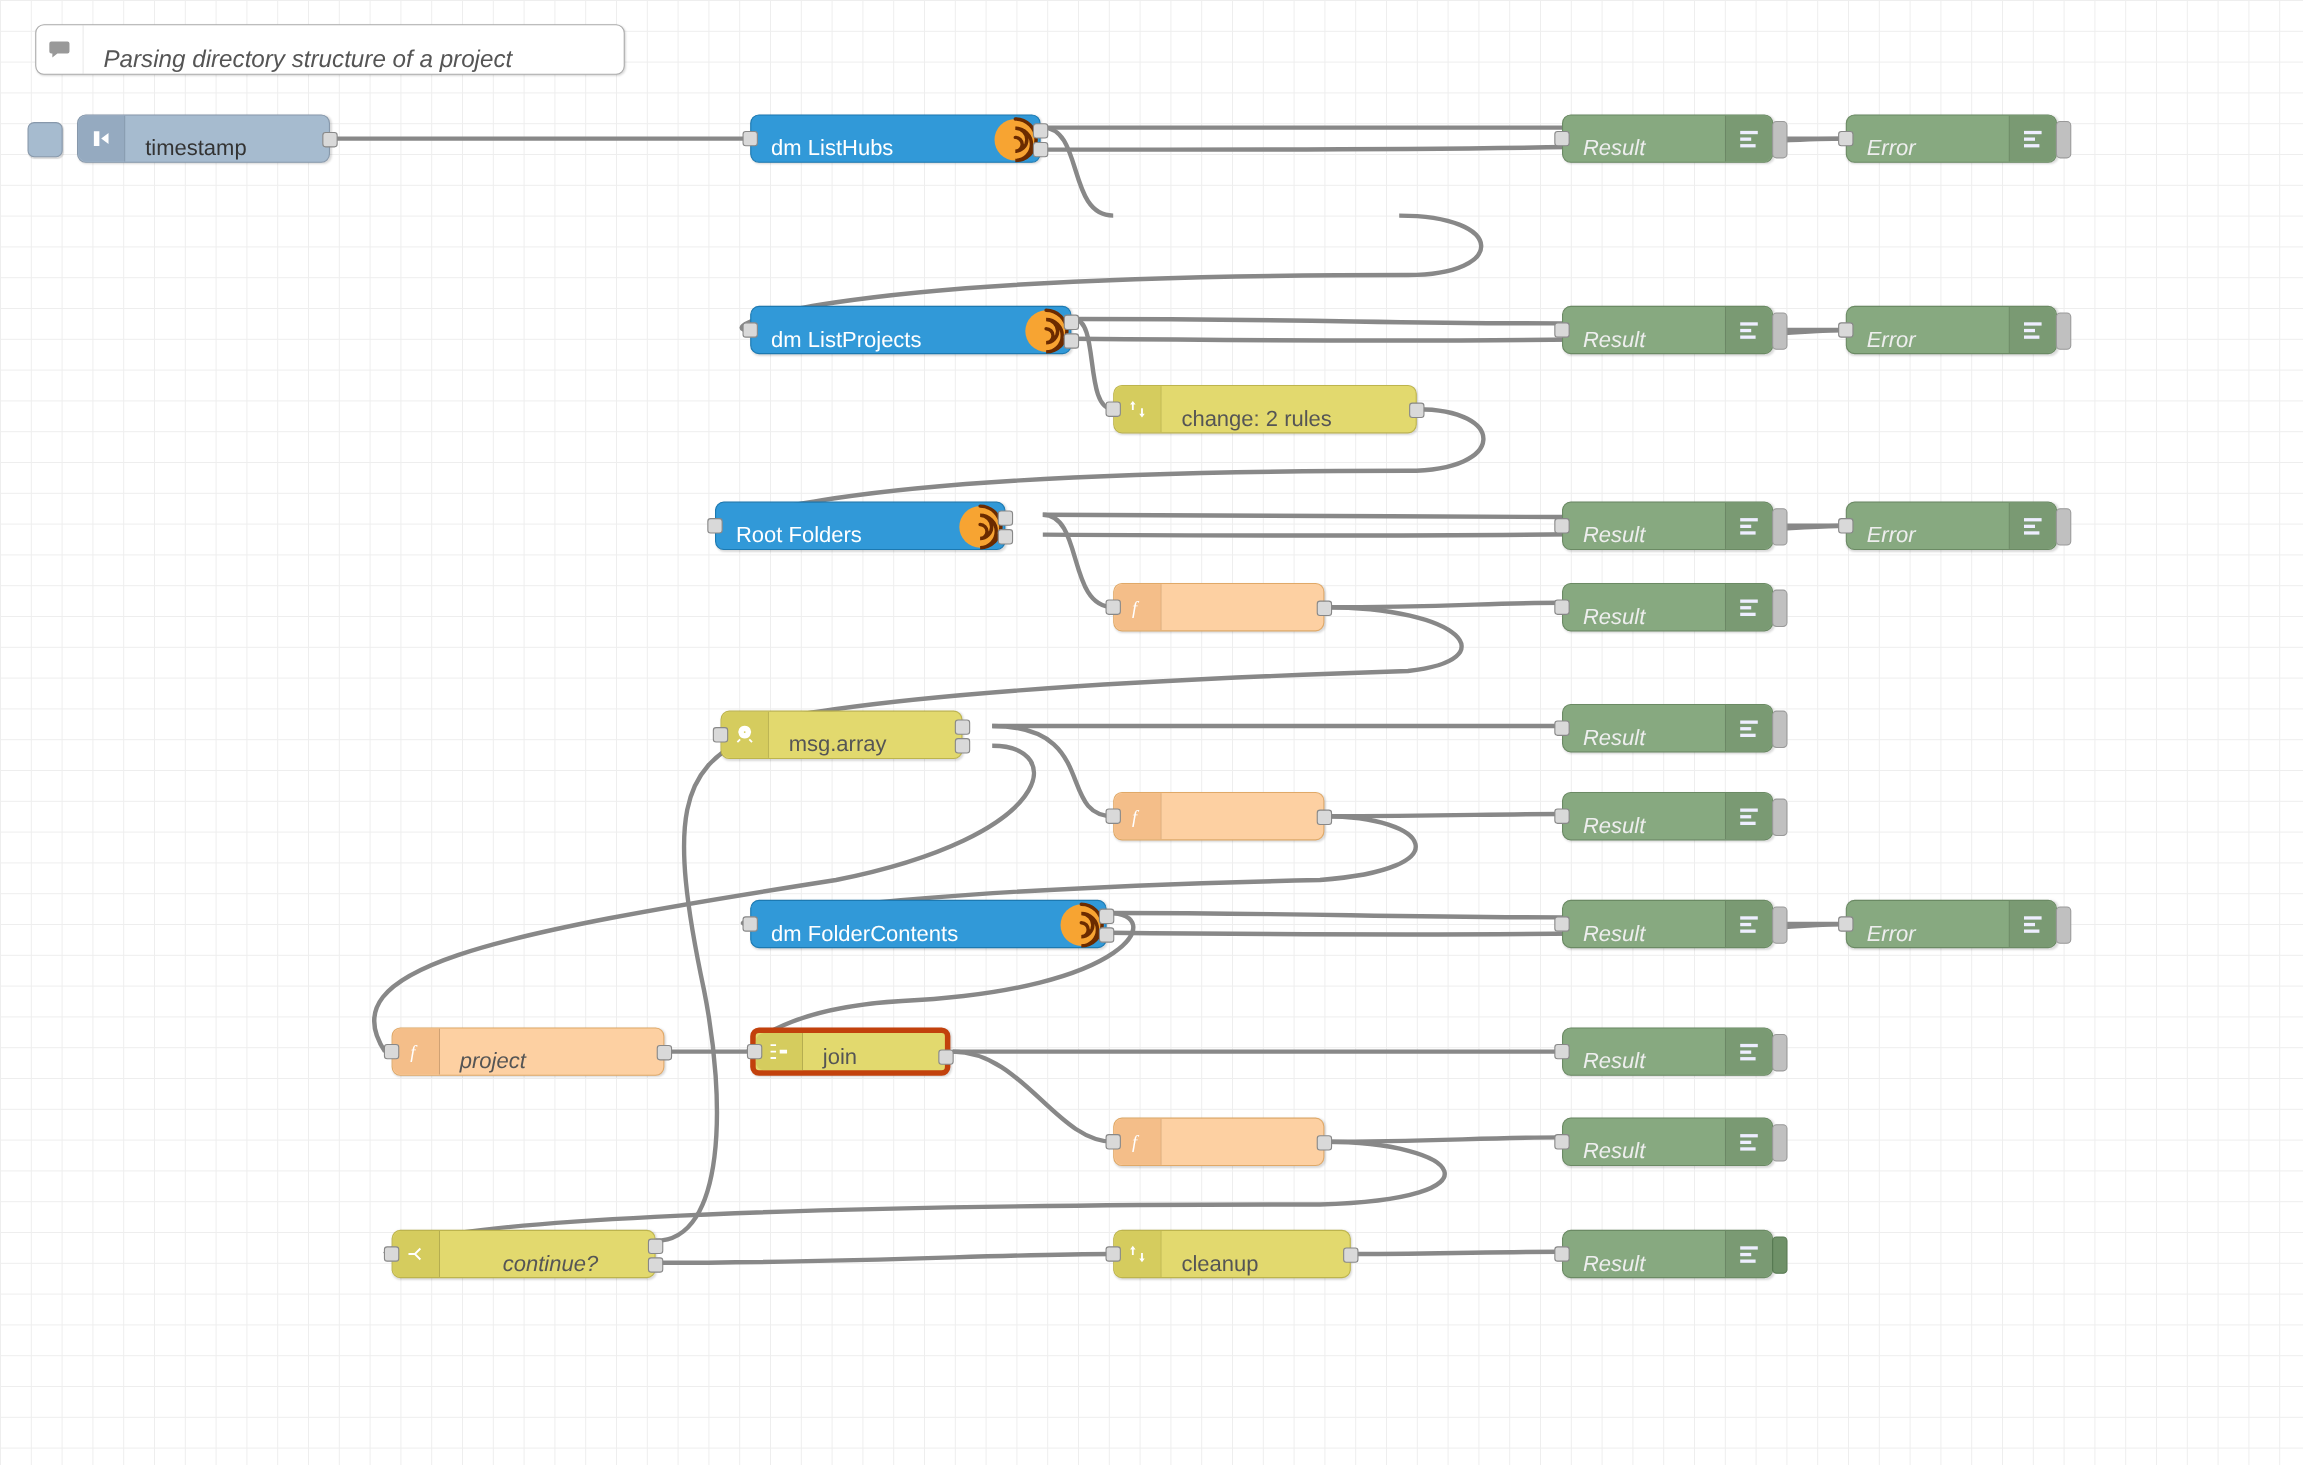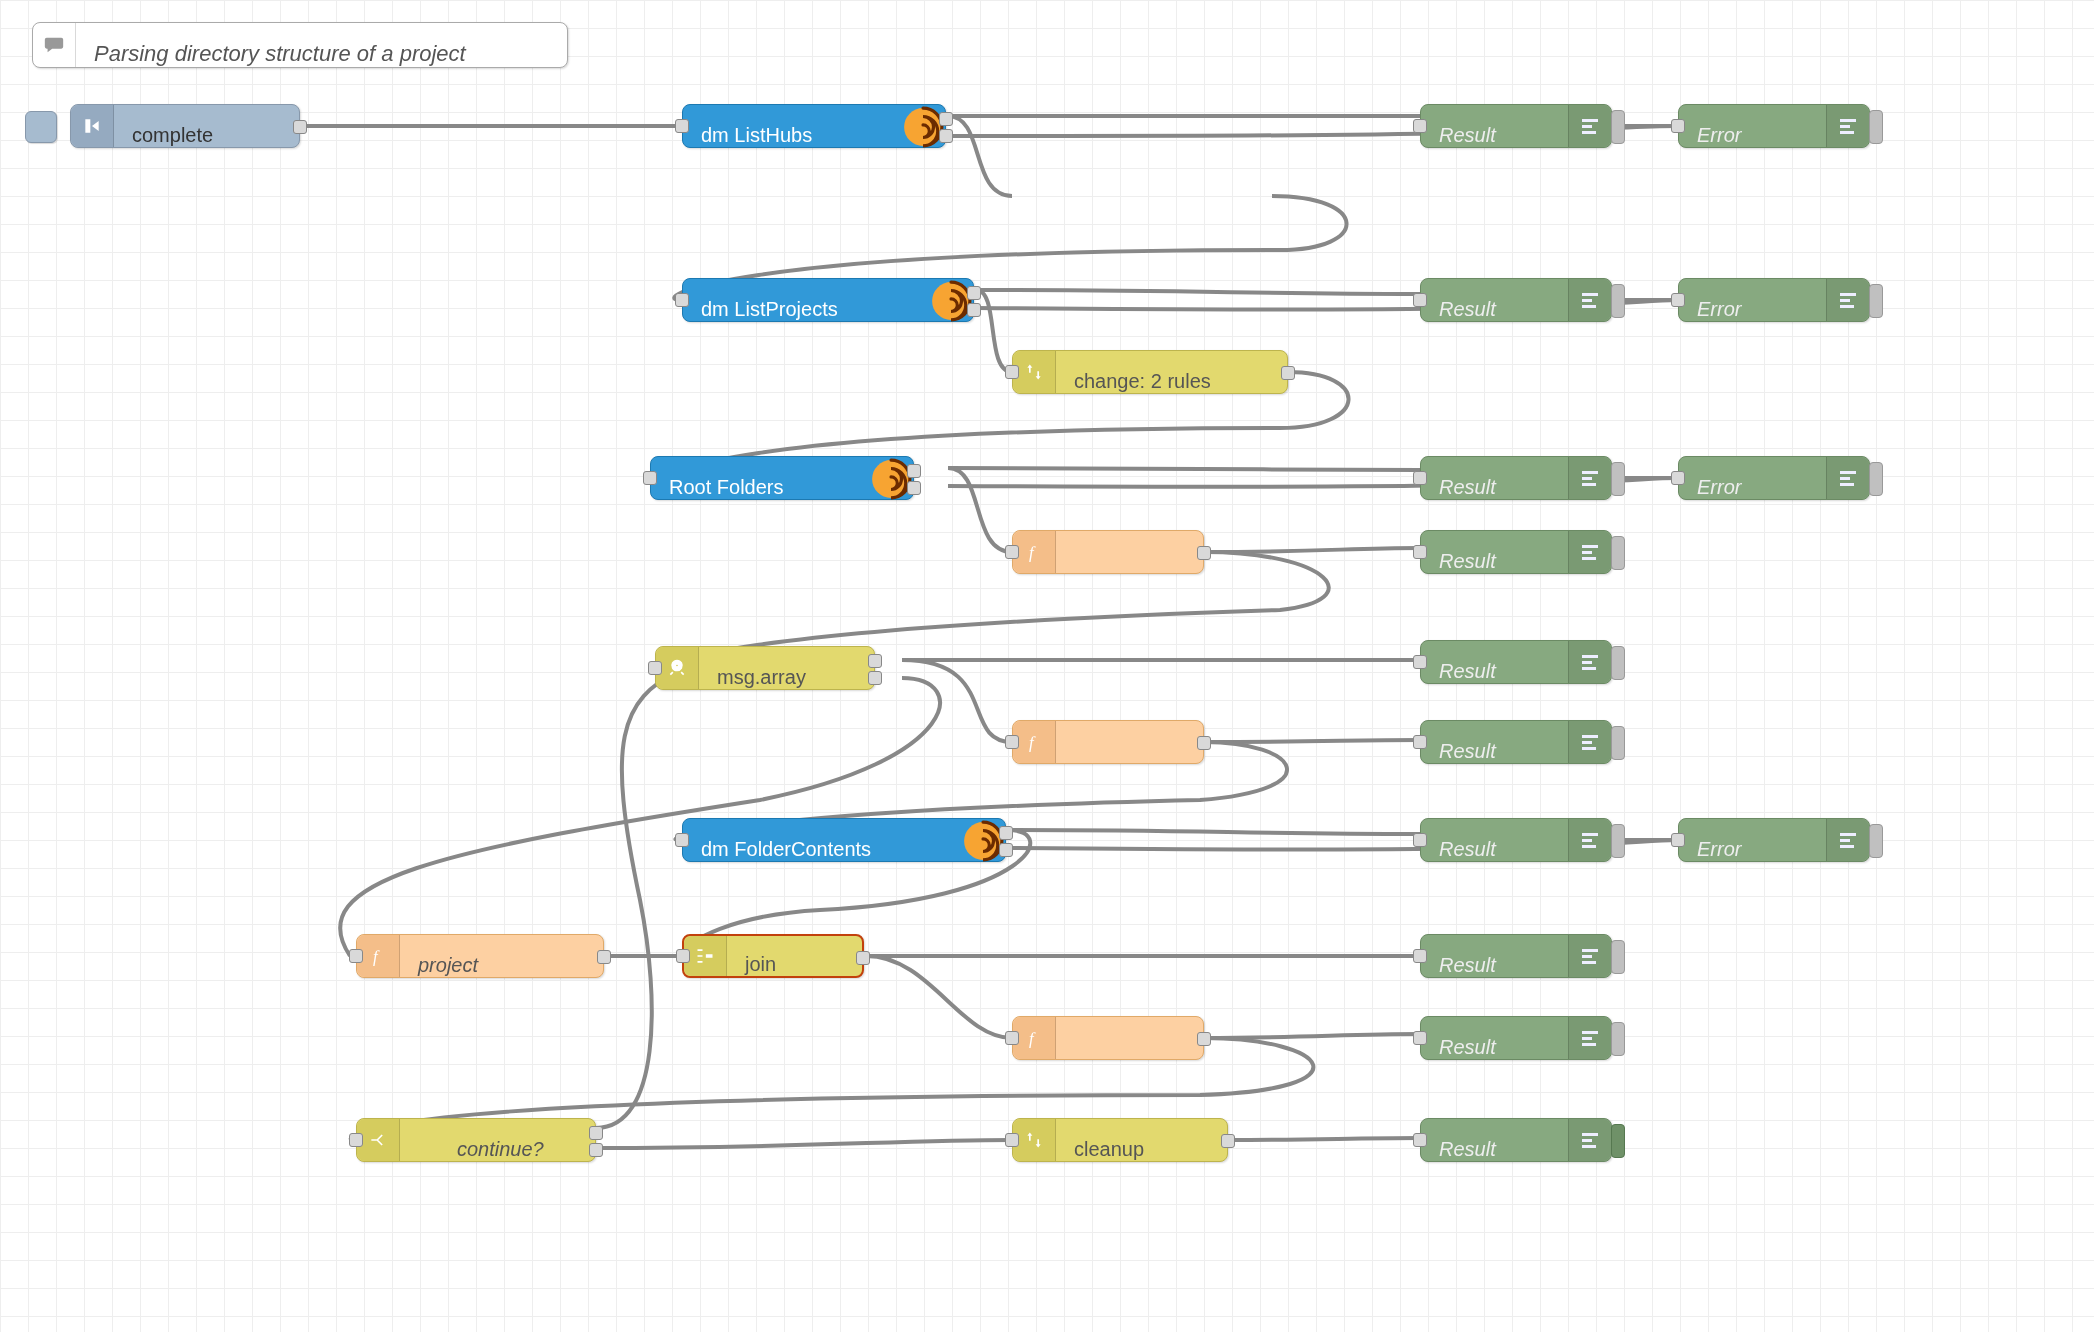--- a/index.html
+++ b/index.html
@@ -25,21 +25,21 @@
 .inject{background:#a6bbcf;border:1px solid #8798ab;}
 .inject .lbl{color:#333;}
 .forge{background:#3199d8;border:1px solid #1c79b1;}
 .forge .lbl{color:#fff;}
 .change{background:#e2d96e;border:1px solid #bdb44d;}
 .change .lbl{color:#555;}
 .split{background:#e2d96e;border:1px solid #bdb44d;}
 .split .lbl{color:#555;}
 .switch{background:#e2d96e;border:1px solid #bdb44d;}
 .switch .lbl{color:#555;margin-left:39px;}
-.join{background:#e2d96e;border:2px solid #c2410c;}
+.join{background:#e2d96e;border:5px solid #c2410c;}
 .join .lbl{color:#555;}
 .fn{background:#fdd0a2;border:1px solid #e0a968;}
 .fn .lbl{color:#555;}
 .debug{background:#87a980;border:1px solid #6b8a64;}
 .debug .lbl{font-style:italic;color:#eee;}
 .debug .iconboxR{background:#7a9a73;}
 .debug .tab{position:absolute;right:-14px;top:5px;width:14px;height:34px;border-radius:4px;background:#c0c0c0;border:1px solid #999;box-sizing:border-box;}
 .comment{background:#fff;border:1px solid #aaa;}
 .comment .lbl{font-style:italic;color:#555;font-size:22px;}
 
@@ -138,21 +138,21 @@
 </div>
 
 <div class="injectBtn" style="left:25px;top:111px"></div>
 
 <div class="node inject" style="left:70px;top:104px;width:230px">
   <div class="iconbox" style="background:#95aac0">
     <svg width="20" height="20" viewBox="0 0 24 24">
           <path fill="#fff" d="M4 4h6v16H4zM12 12l8-6v12z"></path>
         </svg>
   </div>
-  <span class="lbl">complete</span>
+  <span class="lbl">timestamp</span>
   <span class="port pout" style="top:15px"></span>
 </div>
 
 <div class="node forge" style="left:682px;top:104px;width:264px">
   <span class="port pin"></span>
   <span class="lbl">dm ListHubs</span>
   <div class="swirl"><svg viewBox="0 0 40 40">
           <circle cx="20" cy="20" r="18" fill="#f7a432"></circle>
           <path d="M20 2a18 18 0 0 1 0 36 14 14 0 0 0 0-28 10 10 0 0 1 0 20 6 6 0 0 0 0-12" fill="none" stroke="#6b2b00" stroke-width="3" stroke-linecap="round"></path>
         </svg></div>

